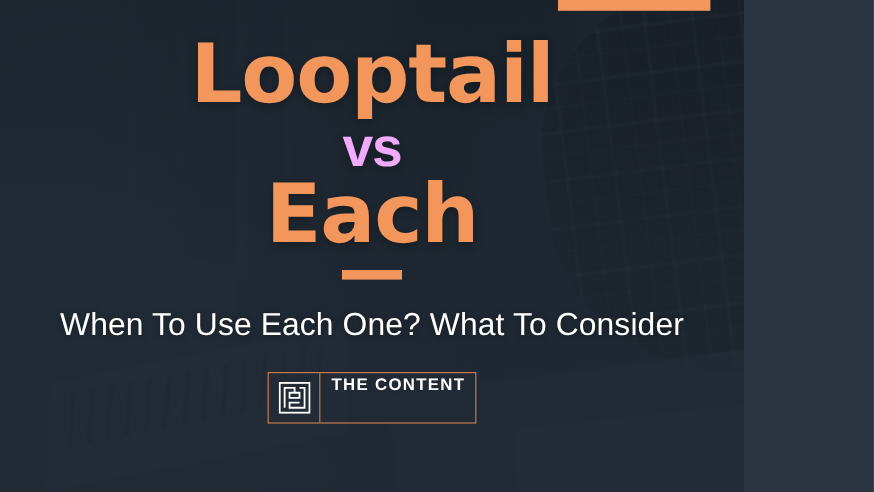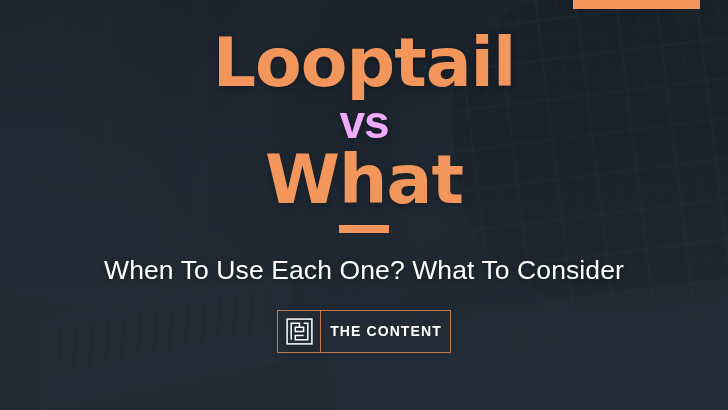--- a/index.html
+++ b/index.html
@@ -8,21 +8,21 @@
   html, body {
     width:728px; height:410px;
     overflow:hidden;
     background:#2b3541;
     font-family:"Liberation Sans", sans-serif;
   }
 
   
   .hero {
     position:relative;
-    width:728px; height:410px;
+    width:620px; height:410px;
     overflow:hidden;
     background:#2b3541;
   }
 
   
   .bg-photo {
     position:absolute; inset:0;
     background:#2f3a47;
   }
 
@@ -249,21 +249,21 @@
   .logo-mark {
     width:43px;
     display:flex; align-items:center; justify-content:center;
     border-right:1.5px solid #c4794a;
     padding:4px;
   }
   .logo-mark svg { display:block; }
 
   .logo-words {
     display:flex;
-    flex-direction:column;
+    flex-direction:row;
     justify-content:center;
     padding:0 8px 0 9px;
   }
   .logo-line1, .logo-line2 {
     font-family:"Liberation Sans", sans-serif;
     font-weight:bold;
     color:#ffffff;
     font-size:14px;
     line-height:19px;
   }
@@ -311,21 +311,21 @@
 
   <div class="top-bar"></div>
 
   <div class="content">
 
     <div class="title-block">
       <div class="title-main">Looptail</div>
 
       <div class="title-vs">vs</div>
 
-      <div class="title-sub">What</div>
+      <div class="title-sub">Each</div>
 
       <div class="divider-dash"></div>
     </div>
 
     <div class="subtitle">When To Use Each One? What To Consider</div>
 
     <div class="logo">
       <div class="logo-mark">
         <svg width="27" height="27" viewBox="0 0 27 27" aria-hidden="true">
           <rect x="1.1" y="1.1" width="24.8" height="24.8" fill="none" stroke="#ffffff" stroke-width="1.5"></rect>

